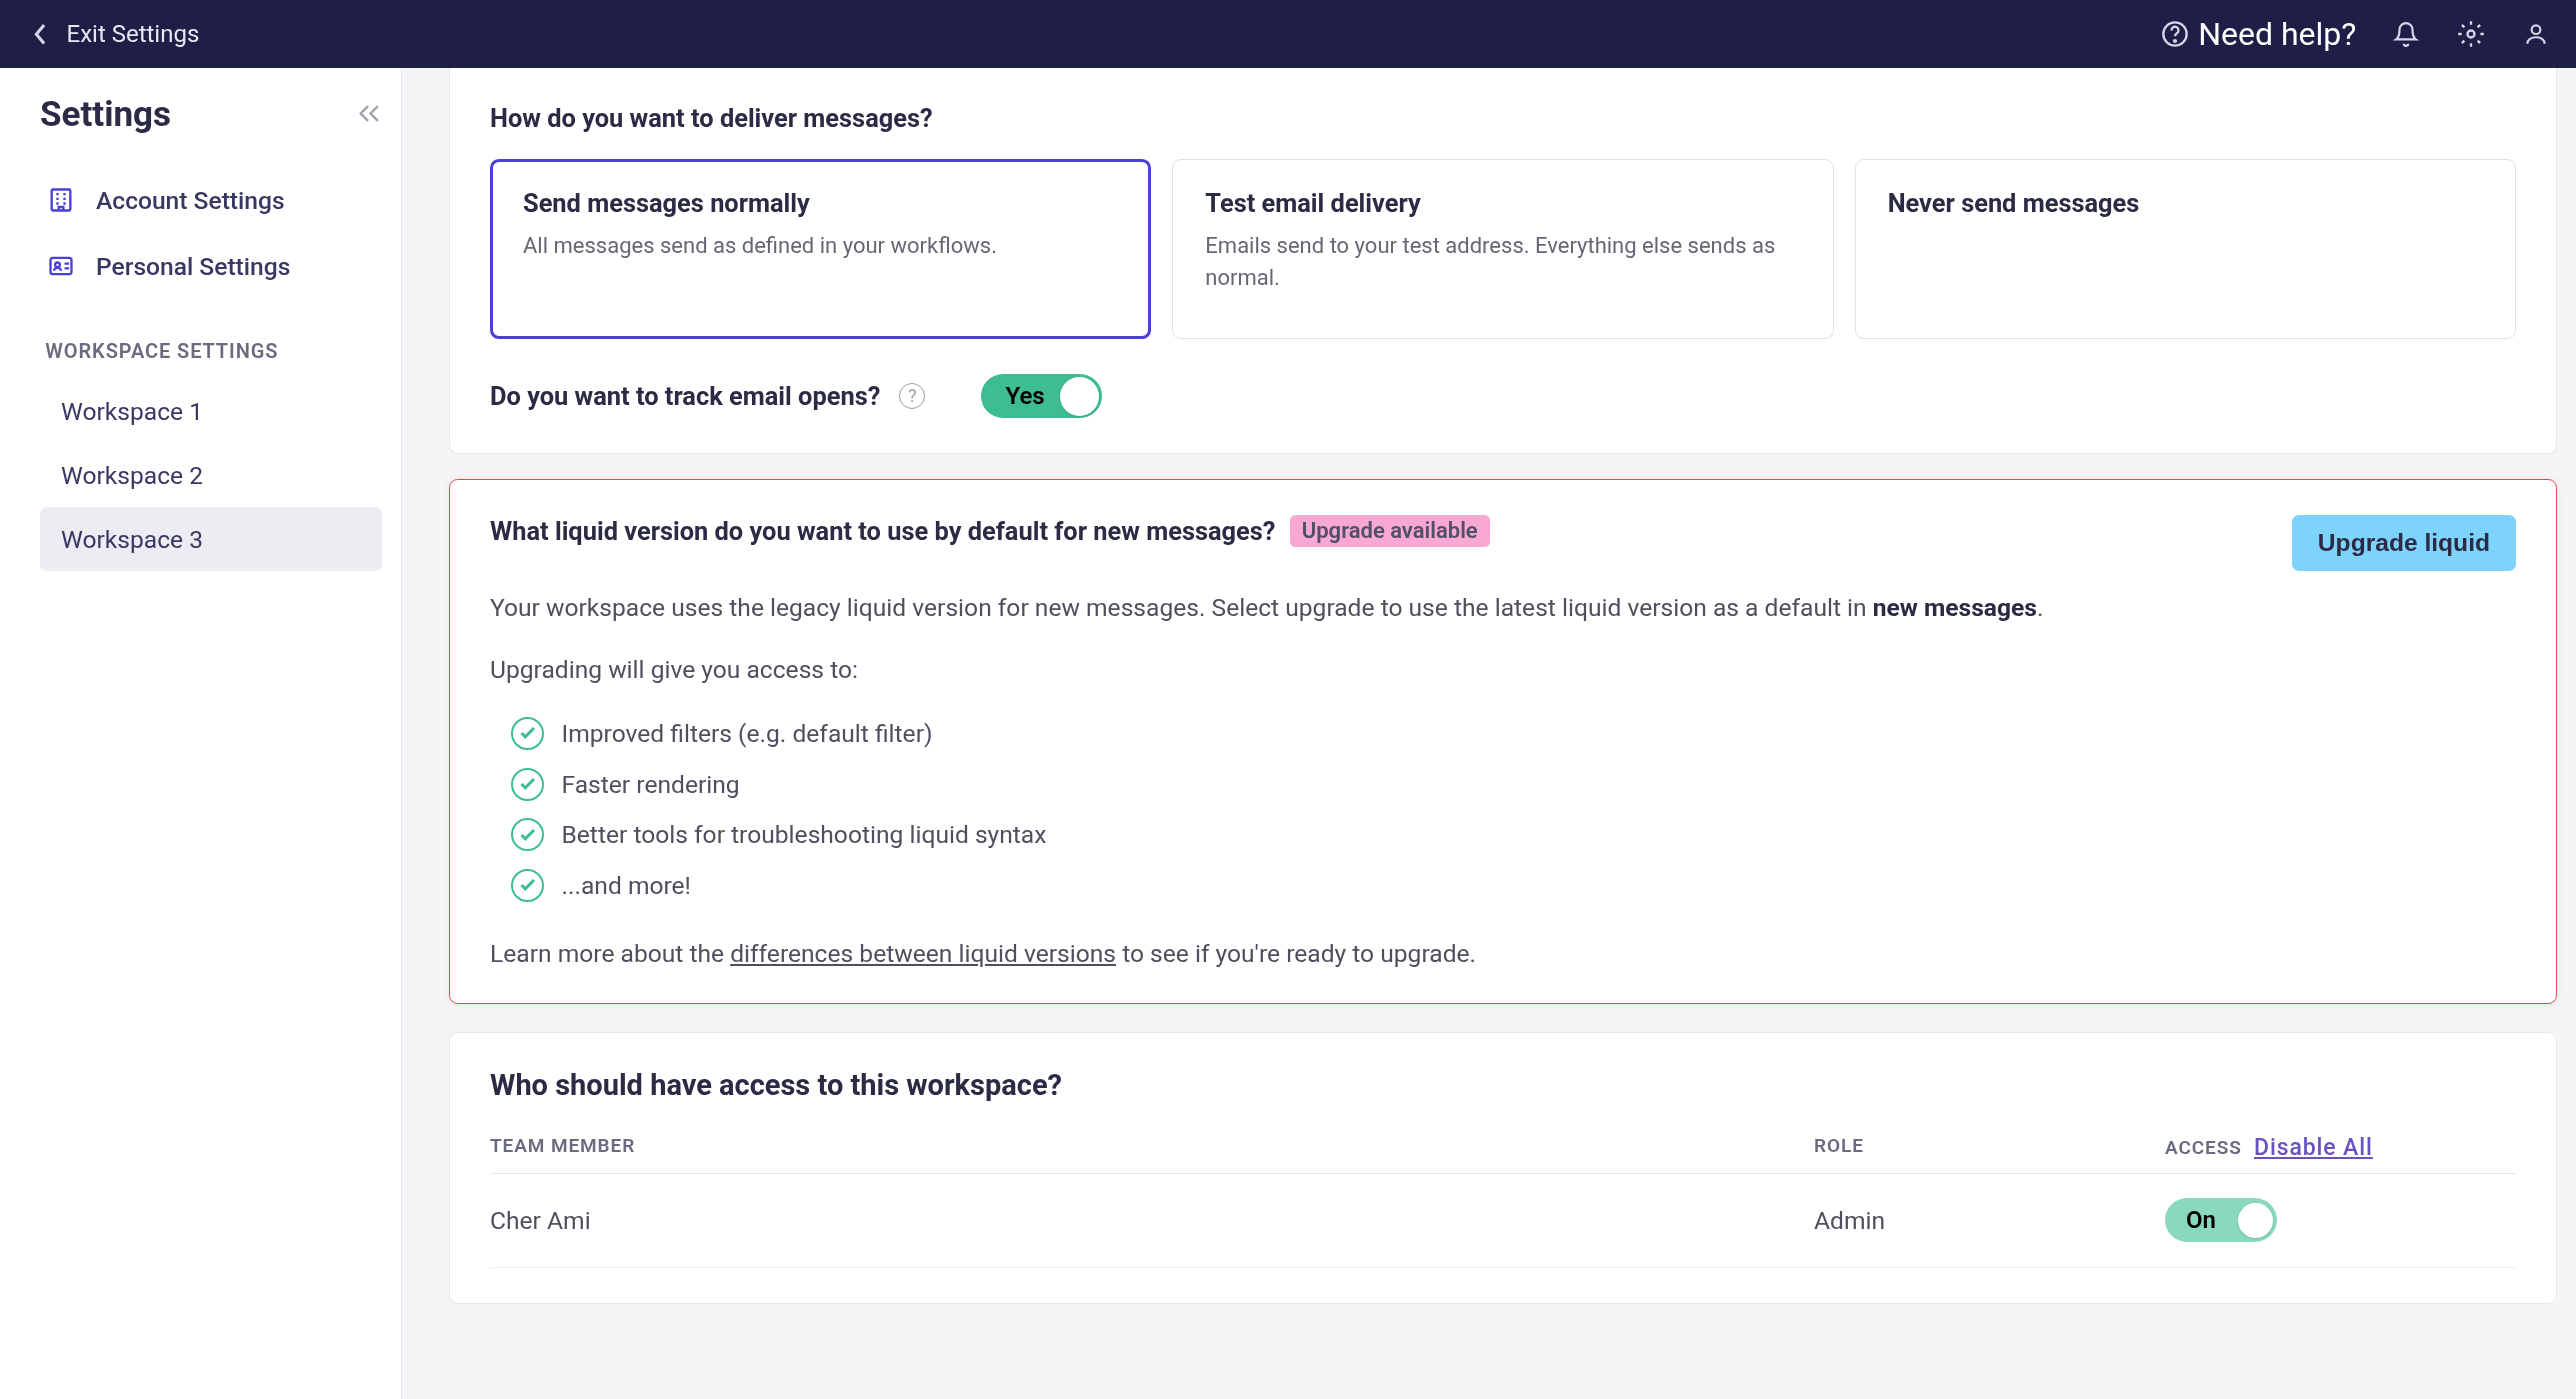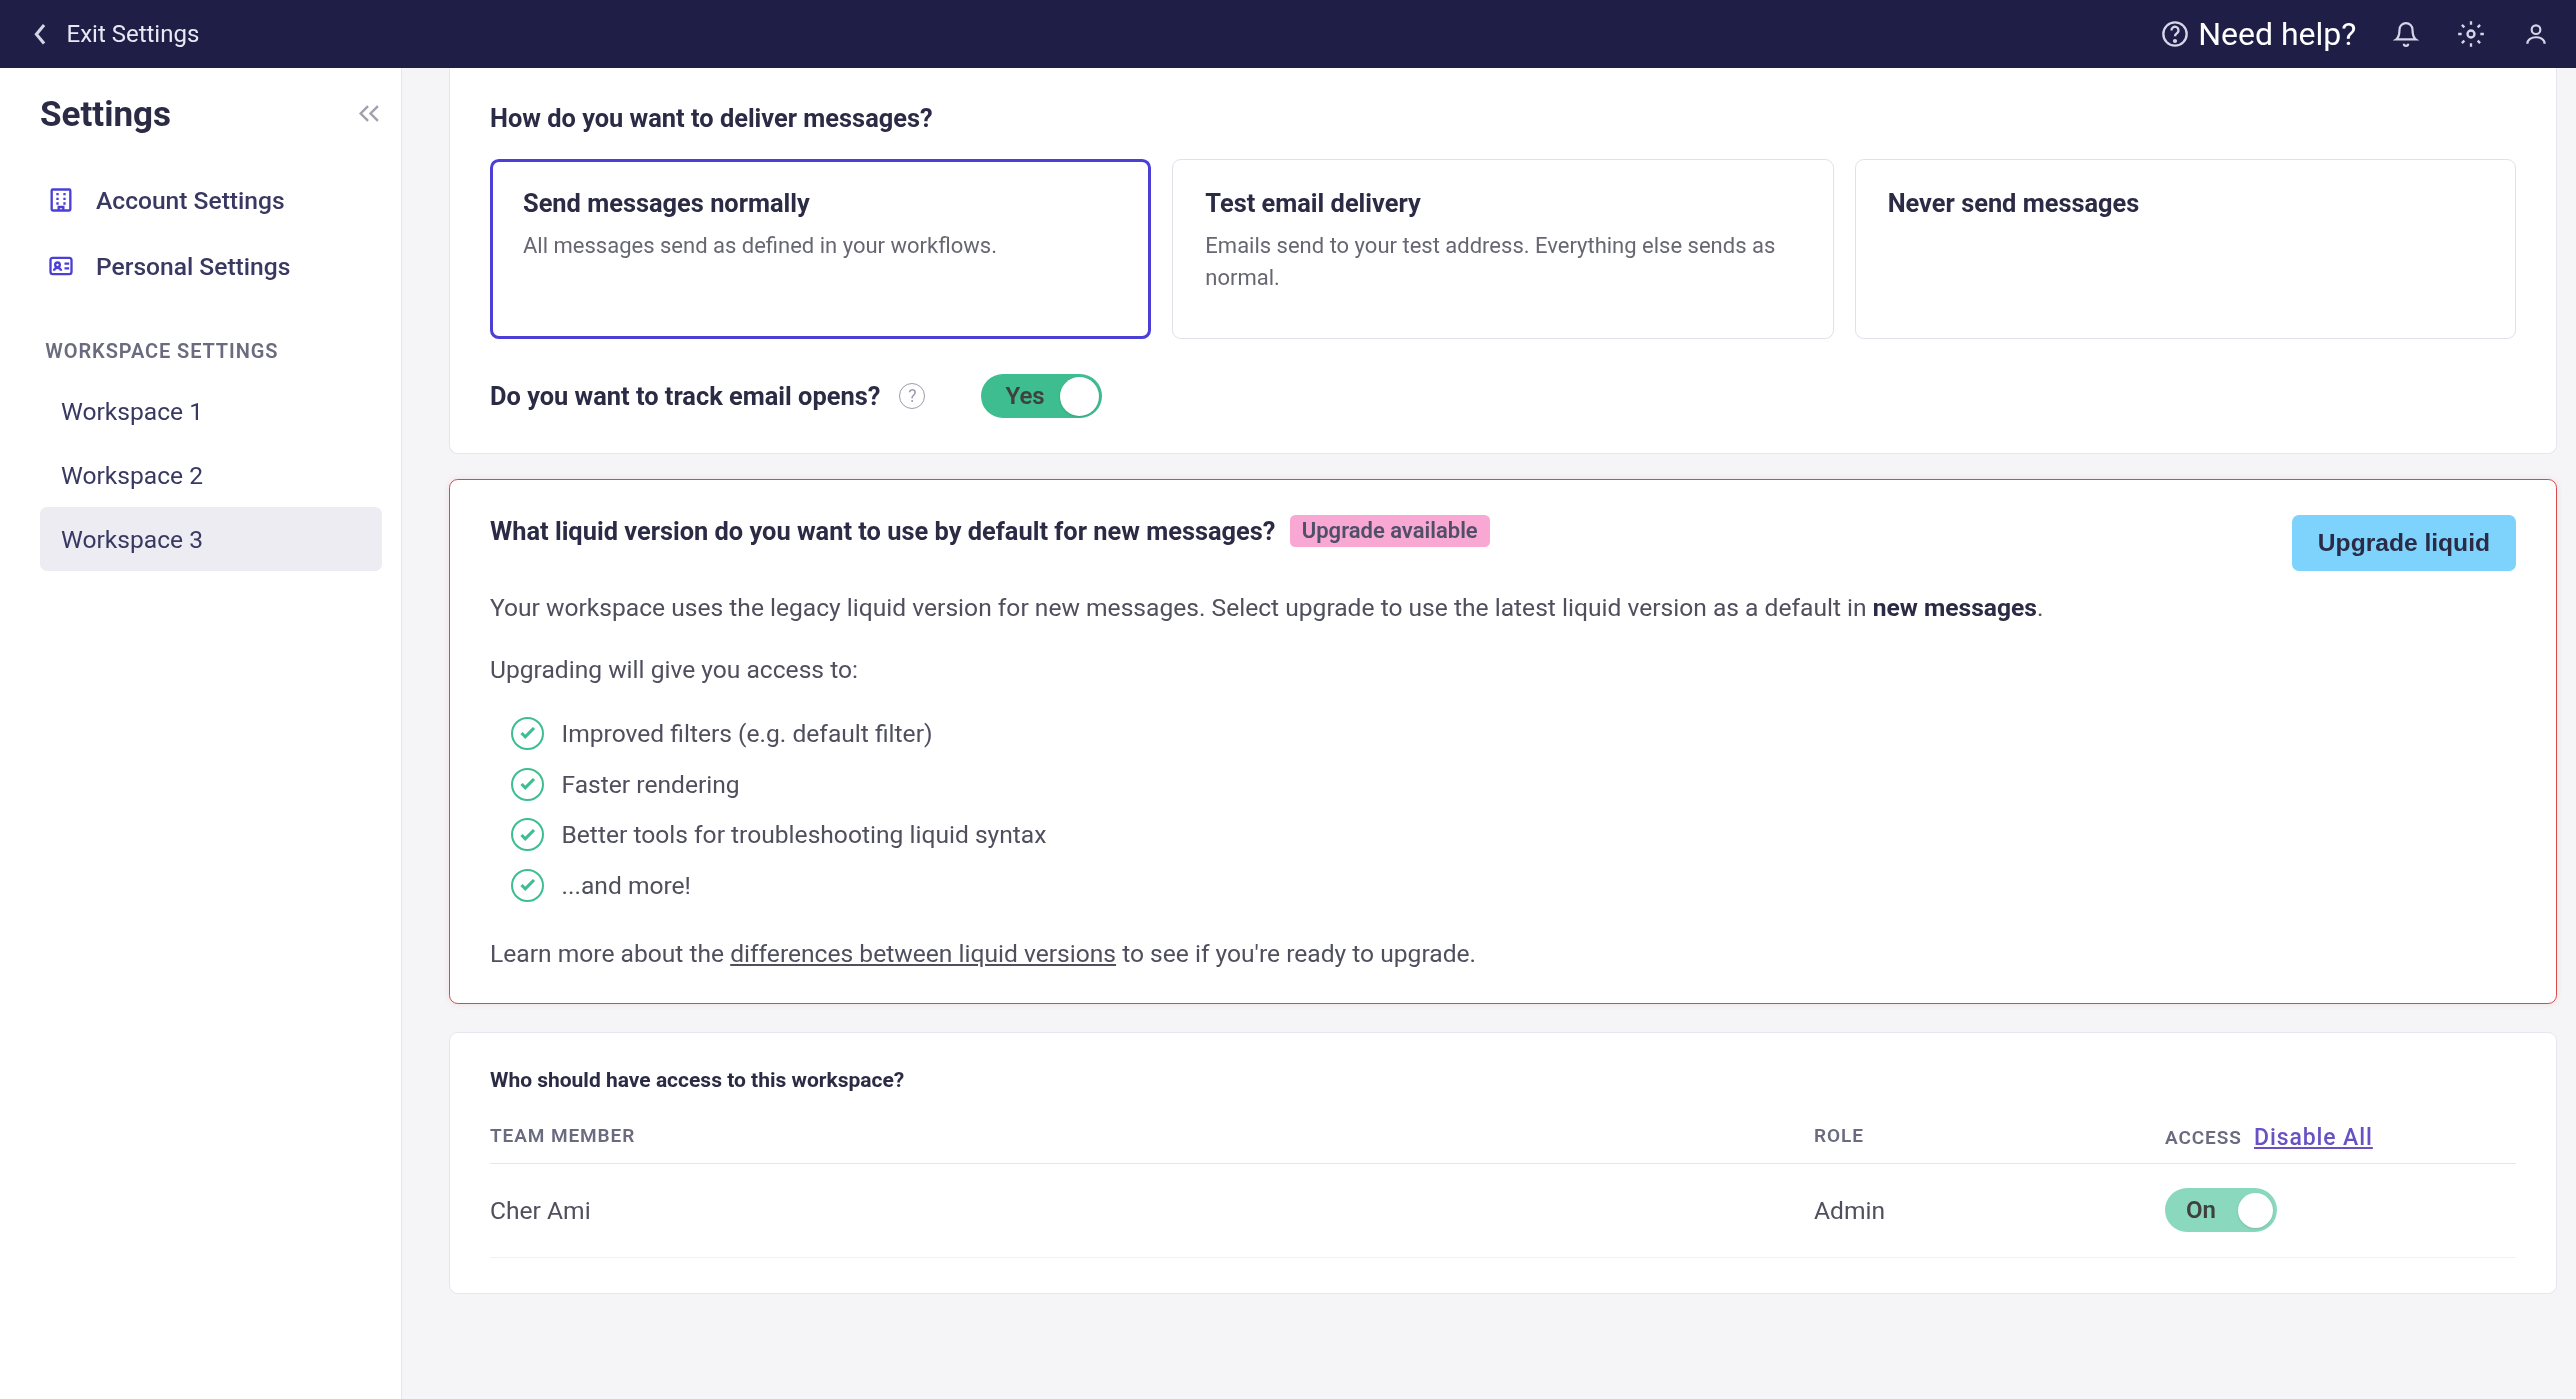--- a/index.html
+++ b/index.html
@@ -39,21 +39,21 @@
 .option-card p { font-size: 22px; color: #676773; line-height: 1.45; }
 
 .track-row { display: flex; align-items: center; gap: 19px; }
 .track-row .q { font-size: 25.4px; font-weight: 700; color: #2b2b45; }
 .help-circle { width: 26px; height: 26px; border: 1.8px solid #9b9bab; border-radius: 50%; display: flex; align-items: center; justify-content: center; font-size: 17.5px; color: #9b9bab; }
 
 .toggle { width: 121px; height: 44px; border-radius: 22px; position: relative; cursor: pointer; display: flex; align-items: center; }
 .toggle.on { background: #3ebe90; }
 .toggle.on.light { background: #8ad9be; }
 .toggle-knob { position: absolute; width: 39px; height: 39px; background: #fff; border-radius: 50%; right: 2.6px; top: 2.6px; box-shadow: 0 0.9px 2.6px rgba(0,0,0,0.15); }
-.toggle-label { color: #404040; font-size: 24px; font-weight: 600; margin-left: 24.6px; text-align: right; }
+.toggle-label { color: #000000; font-size: 24px; font-weight: 600; margin-left: 24.6px; text-align: right; }
 .toggle.on.light .toggle-knob { width: 35px; height: 35px; right: 4.4px; top: 4.4px; }
 .toggle.on.light .toggle-label { margin-left: 21px; }
 .toggle.sm { width: 112px; }
 
 .upgrade-card { border: 1.8px solid #d84b4b; border-radius: 8.8px; padding: 35px 40px; background: #fff; margin-bottom: 28px; position: relative; box-shadow: 0 0 7px rgba(216,75,75,0.12); }
 .upgrade-top { display: flex; align-items: flex-start; gap: 17.5px; justify-content: space-between; }
 .upgrade-left { display: flex; align-items: center; flex-wrap: wrap; gap: 14px; }
 .upgrade-left h2 { font-size: 25.4px; font-weight: 700; color: #2b2b45; }
 .upgrade-badge { background: #f9a8d4; color: #4f4f68; font-size: 22px; font-weight: 600; padding: 3.5px 12.3px; border-radius: 5.3px; }
 .upgrade-btn { background: #7dd3fc; border: none; padding: 14px 26px; font-size: 24.6px; font-weight: 700; color: #2b2b45; border-radius: 7px; cursor: pointer; white-space: nowrap; }
@@ -61,21 +61,21 @@
 .upgrade-desc strong { font-weight: 700; color: #2b2b45; }
 .upgrade-sub { font-size: 24.6px; color: #4f4f5e; margin-top: 28px; }
 .benefits { margin: 24.6px 0 0 21px; }
 .benefit-row { display: flex; align-items: center; gap: 17.5px; padding: 8.8px 0; }
 .check-circle { width: 33px; height: 33px; border: 2.6px solid #3ebe90; border-radius: 50%; display: flex; align-items: center; justify-content: center; flex-shrink: 0; }
 .check-circle svg { stroke: #3ebe90; }
 .benefit-row span { font-size: 24.6px; color: #4f4f5e; }
 .learn-more { font-size: 24.6px; color: #4f4f5e; margin-top: 28px; }
 .learn-more a { color: #4f4f5e; text-decoration: underline; }
 
-.access-h { font-size: 21px; font-weight: 700; margin-bottom: 32px; color: #2b2b45; }
+.access-h { font-size: 29px; font-weight: 700; margin-bottom: 32px; color: #2b2b45; }
 .table-head { display: flex; border-bottom: 0.9px solid #e6e6ee; padding-bottom: 12.3px; }
 .th { font-size: 19px; letter-spacing: 0.9px; color: #6b6b80; font-weight: 600; }
 .col-member { flex: 1; }
 .col-role { width: 351px; }
 .col-access { width: 351px; text-align: left; display: flex; align-items: center; gap: 12.3px; }
 .disable-all { color: #6951c4; font-size: 23px; font-weight: 500; text-decoration: underline; cursor: pointer; }
 .table-row { display: flex; padding: 24.6px 0; align-items: center; border-bottom: 0.9px solid #f0f0f6; }
 .td { font-size: 24.6px; color: #4f4f5e; }
 </style>
 </head>

